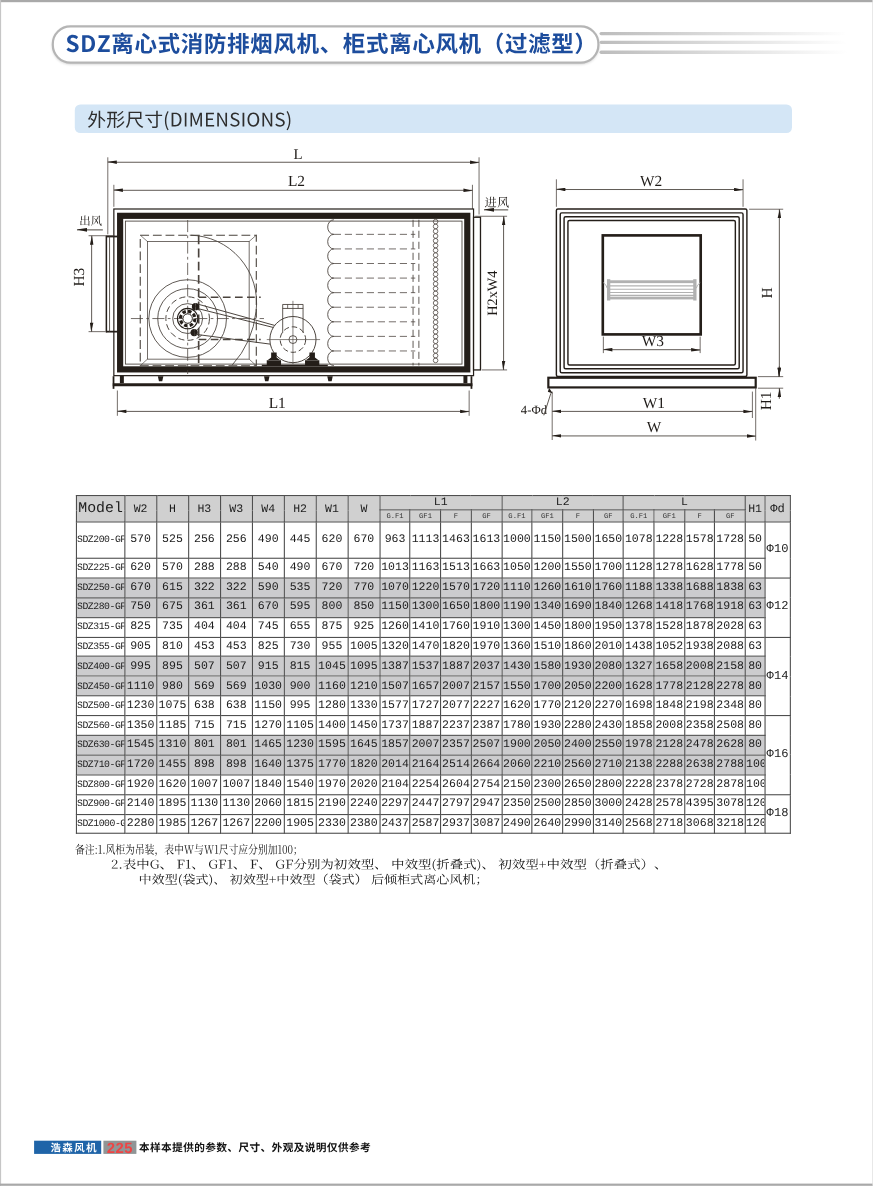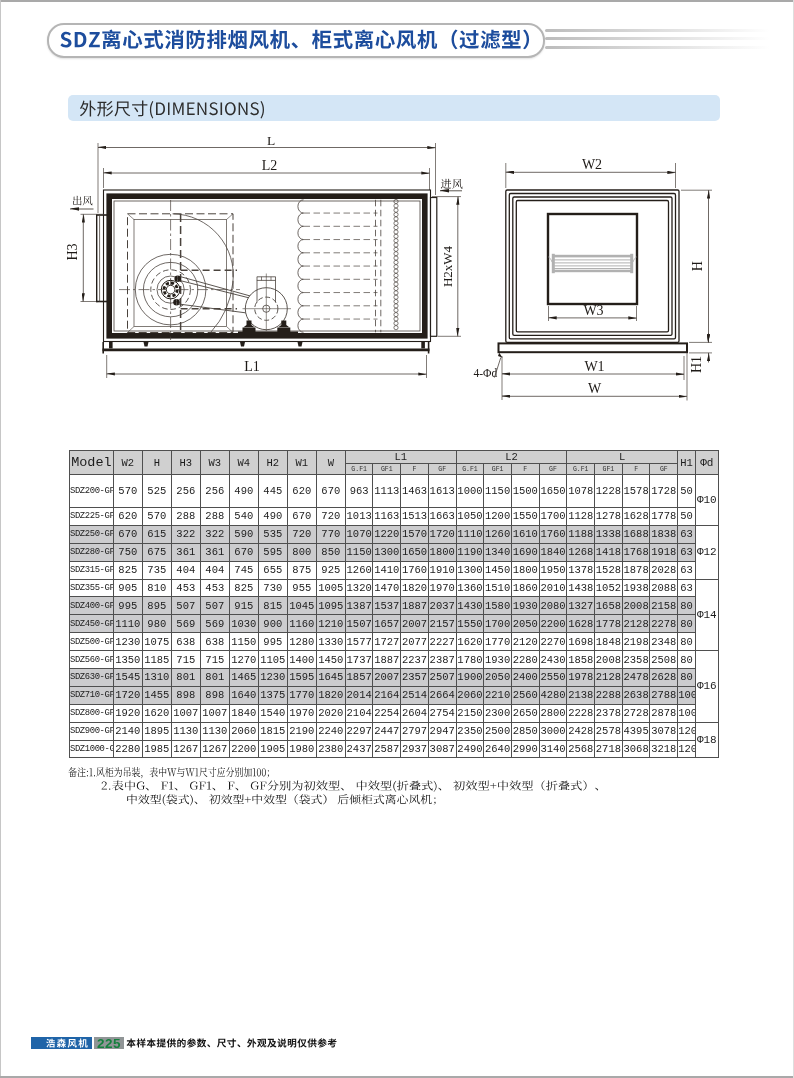--- a/index.html
+++ b/index.html
@@ -631,21 +631,21 @@
         <td>1375</td>
         <td>1770</td>
         <td>1820</td>
         <td>2014</td>
         <td>2164</td>
         <td>2514</td>
         <td>2664</td>
         <td>2060</td>
         <td>2210</td>
         <td>2560</td>
-        <td>4280</td>
+        <td>2710</td>
         <td>2138</td>
         <td>2288</td>
         <td>2638</td>
         <td>2788</td>
         <td>100</td>
       </tr>
       <tr style="height:17.9px">
         <td style="font-size:8.9px;letter-spacing:-0.4px">SDZ800-GF</td>
         <td>1920</td>
         <td>1620</td>
@@ -695,21 +695,21 @@
         <td rowspan="2" style="background:#fff;font-size:11px">Φ18</td>
       </tr>
       <tr style="height:17.9px">
         <td style="font-size:8.9px;letter-spacing:-0.4px">SDZ1000-GF</td>
         <td>2280</td>
         <td>1985</td>
         <td>1267</td>
         <td>1267</td>
         <td>2200</td>
         <td>1905</td>
-        <td>1980</td>
+        <td>2330</td>
         <td>2380</td>
         <td>2437</td>
         <td>2587</td>
         <td>2937</td>
         <td>3087</td>
         <td>2490</td>
         <td>2640</td>
         <td>2990</td>
         <td>3140</td>
         <td>2568</td>
@@ -718,21 +718,21 @@
         <td>3218</td>
         <td>120</td>
       </tr>
     </tbody>
   </table>
 
 <div style="position:absolute;left:31px;top:1037px;width:61px;height:12px;background:#1f64a8"></div>
 
 <div style="position:absolute;left:93.5px;top:1037px;width:30.5px;height:12px;background:#909596"></div>
 
-<div style="position:absolute;left:95px;top:1036px;width:28px;height:13px;color:#15803d;font-weight:bold;font-size:13.5px;text-align:center;letter-spacing:0.5px;font-family:'Liberation Sans',sans-serif">225</div>
+<div style="position:absolute;left:95px;top:1036px;width:28px;height:13px;color:#ef4444;font-weight:bold;font-size:13.5px;text-align:center;letter-spacing:0.5px;font-family:'Liberation Sans',sans-serif">225</div>
 <svg style="position:absolute;left:0;top:0;pointer-events:none" width="794" height="1078" viewBox="0 0 794 1078">
 
 <path fill="#1d4d9d" d="M65.9 47.5C69.4 47.5 71.5 45.4 71.5 42.9C71.5 40.7 70.3 39.5 68.4 38.8L66.4 38C65.1 37.4 64.1 37 64.1 35.9C64.1 34.9 64.9 34.3 66.2 34.3C67.5 34.3 68.5 34.8 69.5 35.6L71 33.7C69.8 32.5 68 31.7 66.2 31.7C63.2 31.7 61 33.7 61 36.1C61 38.3 62.5 39.6 64.1 40.2L66.1 41.1C67.4 41.6 68.4 42 68.4 43.1C68.4 44.2 67.5 44.9 66 44.9C64.6 44.9 63.2 44.2 62.1 43.2L60.4 45.3C61.8 46.7 63.9 47.5 65.9 47.5Z M74.7 47.2H79C83.5 47.2 86.4 44.7 86.4 39.5C86.4 34.4 83.5 32 78.9 32H74.7ZM77.7 44.7V34.4H78.7C81.5 34.4 83.3 35.8 83.3 39.5C83.3 43.2 81.5 44.7 78.7 44.7Z M88.9 47.2H99.8V44.7H92.6L99.7 33.8V32H89.6V34.6H96L88.9 45.4Z M109.5 30.2 110 31.4H102.3V33.5H113.9C113.3 34 112.5 34.4 111.6 34.9L108.6 33.6L107.7 34.7L109.9 35.7C109 36.1 108.1 36.4 107.2 36.7C107.6 37 108.2 37.6 108.4 38H106.8V34H104.5V39.8H110.1L109.6 40.9H103.1V49H105.5V43H108.3C108.1 43.3 107.9 43.6 107.8 43.7C107.3 44.4 106.9 44.8 106.5 44.9C106.7 45.5 107.1 46.7 107.3 47.2C107.8 46.9 108.7 46.7 114.5 46.1L115.1 47L116.7 45.8C116.2 45 115.3 43.9 114.5 43H117.4V46.9C117.4 47.1 117.3 47.2 117 47.2C116.6 47.2 115.2 47.3 114.2 47.2C114.5 47.7 114.9 48.5 115 49C116.7 49 117.9 49 118.7 48.8C119.6 48.5 119.8 48 119.8 46.9V40.9H112.2L112.8 39.8H118.5V34H116.1V38H108.5C109.5 37.6 110.6 37.1 111.6 36.5C112.8 37.1 113.9 37.6 114.6 38L115.6 36.7C115 36.4 114.2 36 113.3 35.6C114 35.1 114.8 34.7 115.4 34.2L114 33.5H120.5V31.4H112.5C112.3 30.8 111.9 30.1 111.7 29.6ZM112.6 43.6 113.3 44.4 109.6 44.8C110.1 44.2 110.5 43.6 110.9 43H113.5Z M128.2 35.7V45.2C128.2 47.8 129 48.6 131.6 48.6C132.2 48.6 134.5 48.6 135.1 48.6C137.6 48.6 138.3 47.4 138.6 43.5C137.9 43.3 136.8 42.9 136.3 42.5C136.1 45.7 135.9 46.3 134.9 46.3C134.4 46.3 132.4 46.3 132 46.3C131 46.3 130.8 46.2 130.8 45.2V35.7ZM124.5 36.8C124.3 39.6 123.7 42.7 122.9 44.9L125.4 45.9C126.1 43.6 126.6 40 126.9 37.3ZM137.3 37.1C138.4 39.6 139.4 42.8 139.8 44.9L142.3 43.9C141.8 41.7 140.8 38.6 139.6 36.2ZM128.9 31.8C130.8 33.1 133.4 35 134.5 36.3L136.3 34.4C135.1 33.1 132.5 31.3 130.6 30.1Z M154.4 29.9C154.4 31 154.4 32.2 154.4 33.3H144.3V35.7H154.6C155.1 43 156.6 49 160.1 49C162.1 49 162.9 48.1 163.3 44.2C162.6 43.9 161.7 43.3 161.1 42.8C161 45.4 160.8 46.5 160.3 46.5C158.8 46.5 157.6 41.7 157.1 35.7H162.7V33.3H160.8L162.2 32.1C161.6 31.4 160.4 30.4 159.5 29.8L157.9 31.1C158.7 31.7 159.7 32.6 160.3 33.3H157C157 32.2 157 31 157 29.9ZM144.3 46 145 48.5C147.6 47.9 151.3 47.2 154.6 46.4L154.5 44.2L150.6 44.9V40.4H153.9V38H145.1V40.4H148.2V45.4C146.7 45.6 145.4 45.8 144.3 46Z M181.5 30.2C181.1 31.5 180.3 33.1 179.7 34.2L181.9 35C182.5 34 183.3 32.5 183.9 31.1ZM171.3 31.3C172.1 32.5 172.9 34.1 173.2 35.1L175.4 34.1C175.1 33 174.2 31.5 173.4 30.4ZM165.8 31.7C167.1 32.4 168.7 33.4 169.4 34.2L170.9 32.3C170.1 31.5 168.5 30.6 167.3 30ZM164.9 37.1C166.2 37.8 167.8 38.9 168.6 39.7L170.1 37.7C169.2 37 167.6 36 166.3 35.4ZM165.4 47.4 167.6 48.9C168.7 46.9 169.9 44.5 170.8 42.3L169 40.8C167.9 43.2 166.4 45.8 165.4 47.4ZM174.4 41.4H180.6V42.9H174.4ZM174.4 39.3V37.8H180.6V39.3ZM176.3 29.8V35.5H172V49H174.4V45H180.6V46.3C180.6 46.6 180.5 46.7 180.2 46.7C179.9 46.7 178.8 46.7 177.9 46.7C178.2 47.3 178.5 48.3 178.6 49C180.2 49 181.2 49 182 48.6C182.8 48.2 183 47.5 183 46.4V35.5H178.8V29.8Z M193.3 33.1V35.4H195.9C195.8 40.7 195.5 44.8 191.1 47.1C191.6 47.5 192.3 48.4 192.6 49C196.2 47 197.5 43.9 198 40H201.4C201.3 44.2 201.1 45.9 200.7 46.4C200.5 46.6 200.3 46.7 200 46.7C199.6 46.7 198.7 46.6 197.8 46.5C198.2 47.2 198.5 48.3 198.6 49C199.6 49 200.6 49 201.2 48.9C201.9 48.8 202.4 48.6 202.9 48C203.5 47.2 203.7 44.8 203.9 38.8C203.9 38.5 203.9 37.8 203.9 37.8H198.2L198.4 35.4H205V33.1H199L200.7 32.6C200.5 31.8 200.1 30.6 199.7 29.7L197.5 30.2C197.8 31.1 198.1 32.3 198.3 33.1ZM186.8 30.7V49H189.1V32.9H191C190.6 34.3 190.1 36.2 189.7 37.5C190.9 38.9 191.2 40.2 191.2 41.2C191.2 41.8 191.1 42.2 190.8 42.4C190.7 42.5 190.5 42.5 190.2 42.5C190 42.5 189.7 42.5 189.3 42.5C189.7 43.1 189.8 44.1 189.9 44.7C190.3 44.7 190.9 44.7 191.2 44.7C191.7 44.6 192.1 44.5 192.5 44.2C193.1 43.7 193.4 42.9 193.4 41.5C193.4 40.3 193.2 38.9 191.8 37.3C192.5 35.6 193.2 33.3 193.7 31.5L192.1 30.6L191.7 30.7Z M209.6 29.8V33.7H207.3V36H209.6V39.6C208.6 39.9 207.7 40 207 40.2L207.4 42.6L209.6 42V46.3C209.6 46.6 209.5 46.7 209.2 46.7C209 46.7 208.2 46.7 207.5 46.6C207.8 47.3 208.1 48.2 208.2 48.8C209.5 48.8 210.4 48.8 211.1 48.4C211.7 48 211.9 47.4 211.9 46.3V41.4L214.1 40.8L213.8 38.6L211.9 39.1V36H213.8V33.7H211.9V29.8ZM214 41.7V44H217.1V49H219.4V30H217.1V33H214.4V35.2H217.1V37.4H214.5V39.5H217.1V41.7ZM220.8 30V49H223.2V44H226.3V41.8H223.2V39.5H225.9V37.4H223.2V35.2H226V33H223.2V30Z M228.8 34C228.8 35.7 228.5 37.9 228 39.2L229.7 39.9C230.2 38.3 230.5 36 230.5 34.2ZM233.3 37.7 234.5 38.2C234.9 37.4 235.3 36.4 235.7 35.3V44.9C235.1 44 233.7 42 233.1 41.2C233.2 40 233.3 38.8 233.3 37.7ZM235.7 30.7V33.8L234.2 33.2C234 34.2 233.7 35.6 233.3 36.7V30H231V37.1C231 40.6 230.7 44.4 228.2 47.3C228.7 47.7 229.5 48.5 229.8 49.1C231.2 47.6 232.1 45.9 232.6 44.1C233.2 45.1 233.8 46.3 234.2 47.1L235.7 45.6V49.1H237.9V47.9H244.3V48.9H246.6V30.7ZM240.1 33.4V36V36.3H238.3V38.3H240C239.8 40.1 239.3 42 237.9 43.6V32.9H244.3V43.4C243.7 42.1 242.8 40.4 241.9 39L242 38.3H243.9V36.3H242V36V33.4ZM237.9 45.7V44.1C238.3 44.5 238.8 44.9 239.1 45.3C240.2 44.2 240.9 42.9 241.3 41.6C242 42.9 242.6 44.2 242.9 45.1L244.3 44.2V45.7Z M251.5 30.5V36.3C251.5 39.6 251.3 44.3 249.1 47.5C249.6 47.8 250.7 48.6 251.1 49.1C253.6 45.6 254 39.9 254 36.3V32.9H263.3C263.3 43.6 263.4 48.8 266.6 48.8C268 48.8 268.5 47.7 268.7 45.1C268.2 44.6 267.6 43.8 267.2 43.2C267.2 44.8 267 46.2 266.8 46.2C265.7 46.2 265.7 40.8 265.8 30.5ZM260.5 34C260.1 35.4 259.5 36.7 258.8 38C257.9 36.8 257.1 35.7 256.2 34.7L254.2 35.8C255.3 37.1 256.5 38.7 257.6 40.2C256.3 42.1 255 43.7 253.5 44.8C254 45.2 254.8 46.1 255.2 46.7C256.6 45.5 257.9 44 259 42.3C259.9 43.8 260.7 45.1 261.2 46.2L263.4 44.9C262.7 43.5 261.6 41.8 260.3 40C261.2 38.4 262 36.5 262.6 34.6Z M279.5 31V37.6C279.5 40.7 279.3 44.7 276.6 47.4C277.1 47.7 278.1 48.6 278.5 49C281.5 46 281.9 41.1 281.9 37.6V33.3H284.5V45.6C284.5 47.4 284.7 47.9 285 48.3C285.4 48.6 286 48.8 286.5 48.8C286.8 48.8 287.3 48.8 287.6 48.8C288.1 48.8 288.6 48.7 288.9 48.5C289.2 48.2 289.5 47.8 289.6 47.2C289.7 46.6 289.8 45.1 289.8 44C289.2 43.8 288.5 43.4 288 43C288 44.3 288 45.3 288 45.7C287.9 46.2 287.9 46.3 287.8 46.4C287.8 46.5 287.7 46.6 287.6 46.6C287.5 46.6 287.3 46.6 287.2 46.6C287.1 46.6 287.1 46.5 287 46.4C286.9 46.4 286.9 46.1 286.9 45.5V31ZM273.5 29.8V34H270.5V36.3H273.2C272.5 38.8 271.3 41.6 270 43.2C270.3 43.8 270.9 44.8 271.1 45.5C272 44.4 272.8 42.7 273.5 40.8V49H275.9V40.4C276.5 41.4 277 42.3 277.4 43L278.8 41C278.4 40.5 276.6 38.3 275.9 37.6V36.3H278.5V34H275.9V29.8Z M295.8 48.6 298 46.7C297 45.5 295 43.4 293.5 42.2L291.4 44.1C292.8 45.3 294.6 47.1 295.8 48.6Z M315.1 29.8V33.6H312.5V35.9H314.8C314.2 38.4 313.1 41.3 312 42.9C312.3 43.6 312.9 44.7 313.1 45.4C313.9 44.2 314.5 42.5 315.1 40.7V49H317.4V39.6C317.9 40.5 318.3 41.3 318.5 41.9L319.9 40.2C319.6 39.7 318.1 37.5 317.4 36.7V35.9H319.6V33.6H317.4V29.8ZM322.8 37.7H327.8V40.9H322.8ZM331 30.7H320.3V48.3H331.4V45.9H322.8V43.2H330.1V35.4H322.8V33.1H331Z M343.8 29.9C343.8 31 343.8 32.2 343.9 33.3H333.7V35.7H344C344.5 43 346 49 349.6 49C351.5 49 352.4 48.1 352.7 44.2C352 43.9 351.1 43.3 350.6 42.8C350.5 45.4 350.2 46.5 349.8 46.5C348.3 46.5 347 41.7 346.6 35.7H352.2V33.3H350.2L351.7 32.1C351.1 31.4 349.9 30.4 349 29.8L347.3 31.1C348.2 31.7 349.2 32.6 349.7 33.3H346.5C346.5 32.2 346.5 31 346.5 29.9ZM333.7 46 334.4 48.5C337.1 47.9 340.7 47.2 344.1 46.4L343.9 44.2L340.1 44.9V40.4H343.4V38H334.5V40.4H337.6V45.4C336.1 45.6 334.8 45.8 333.7 46Z M362.1 30.2 362.6 31.4H354.9V33.5H366.5C365.9 34 365.1 34.4 364.2 34.9L361.2 33.6L360.3 34.7L362.5 35.7C361.6 36.1 360.7 36.4 359.8 36.7C360.2 37 360.8 37.6 361 38H359.4V34H357.1V39.8H362.7L362.2 40.9H355.7V49H358.1V43H360.9C360.7 43.3 360.5 43.6 360.4 43.7C359.9 44.4 359.5 44.8 359.1 44.9C359.3 45.5 359.7 46.7 359.9 47.2C360.4 46.9 361.3 46.7 367.1 46.1L367.7 47L369.3 45.8C368.8 45 367.9 43.9 367.1 43H370V46.9C370 47.1 369.9 47.2 369.6 47.2C369.2 47.2 367.8 47.3 366.8 47.2C367.1 47.7 367.5 48.5 367.6 49C369.3 49 370.5 49 371.3 48.8C372.2 48.5 372.4 48 372.4 46.9V40.9H364.8L365.4 39.8H371.2V34H368.7V38H361.1C362.1 37.6 363.2 37.1 364.2 36.5C365.4 37.1 366.5 37.6 367.2 38L368.2 36.7C367.6 36.4 366.8 36 365.9 35.6C366.6 35.1 367.4 34.7 368 34.2L366.6 33.5H373.1V31.4H365.1C364.9 30.8 364.5 30.1 364.3 29.6ZM365.2 43.6 365.9 44.4 362.2 44.8C362.7 44.2 363.1 43.6 363.5 43H366.1Z M380.8 35.7V45.2C380.8 47.8 381.6 48.6 384.2 48.6C384.8 48.6 387.1 48.6 387.7 48.6C390.2 48.6 390.9 47.4 391.2 43.5C390.5 43.3 389.4 42.9 388.9 42.5C388.7 45.7 388.5 46.3 387.5 46.3C387 46.3 385 46.3 384.6 46.3C383.6 46.3 383.4 46.2 383.4 45.2V35.7ZM377.1 36.8C376.9 39.6 376.3 42.7 375.5 44.9L378 45.9C378.7 43.6 379.2 40 379.5 37.3ZM389.9 37.1C391 39.6 392 42.8 392.4 44.9L394.9 43.9C394.4 41.7 393.4 38.6 392.2 36.2ZM381.5 31.8C383.4 33.1 386 35 387.1 36.3L388.9 34.4C387.7 33.1 385.1 31.3 383.2 30.1Z M398.8 30.5V36.3C398.8 39.6 398.7 44.3 396.4 47.5C397 47.8 398.1 48.6 398.5 49.1C401 45.6 401.4 39.9 401.4 36.3V32.9H410.7C410.7 43.6 410.7 48.8 414 48.8C415.3 48.8 415.8 47.7 416 45.1C415.6 44.6 415 43.8 414.5 43.2C414.5 44.8 414.4 46.2 414.2 46.2C413 46.2 413 40.8 413.1 30.5ZM407.8 34C407.4 35.4 406.8 36.7 406.2 38C405.3 36.8 404.4 35.7 403.6 34.7L401.6 35.8C402.7 37.1 403.8 38.7 404.9 40.2C403.7 42.1 402.3 43.7 400.8 44.8C401.4 45.2 402.2 46.1 402.6 46.7C403.9 45.5 405.2 44 406.3 42.3C407.2 43.8 408 45.1 408.5 46.2L410.7 44.9C410.1 43.5 408.9 41.8 407.7 40C408.6 38.4 409.4 36.5 410 34.6Z M426.9 31V37.6C426.9 40.7 426.7 44.7 423.9 47.4C424.5 47.7 425.4 48.6 425.8 49C428.8 46 429.3 41.1 429.3 37.6V33.3H431.8V45.6C431.8 47.4 432 47.9 432.4 48.3C432.7 48.6 433.3 48.8 433.8 48.8C434.2 48.8 434.6 48.8 435 48.8C435.4 48.8 435.9 48.7 436.2 48.5C436.6 48.2 436.8 47.8 436.9 47.2C437 46.6 437.1 45.1 437.1 44C436.6 43.8 435.9 43.4 435.4 43C435.4 44.3 435.3 45.3 435.3 45.7C435.3 46.2 435.3 46.3 435.2 46.4C435.1 46.5 435 46.6 434.9 46.6C434.8 46.6 434.7 46.6 434.6 46.6C434.5 46.6 434.4 46.5 434.3 46.4C434.3 46.4 434.3 46.1 434.3 45.5V31ZM420.9 29.8V34H417.8V36.3H420.5C419.9 38.8 418.7 41.6 417.3 43.2C417.7 43.8 418.2 44.8 418.5 45.5C419.4 44.4 420.2 42.7 420.9 40.8V49H423.2V40.4C423.8 41.4 424.4 42.3 424.7 43L426.1 41C425.7 40.5 423.9 38.3 423.2 37.6V36.3H425.9V34H423.2V29.8Z M451.5 39.4C451.5 43.8 453.4 47.1 455.6 49.2L457.5 48.4C455.5 46.2 453.9 43.3 453.9 39.4C453.9 35.5 455.5 32.6 457.5 30.4L455.6 29.6C453.4 31.7 451.5 35 451.5 39.4Z M460.2 31.7C461.3 32.8 462.6 34.3 463.1 35.3L465.2 33.9C464.6 32.9 463.2 31.4 462.1 30.4ZM466.4 37.6C467.4 38.9 468.7 40.7 469.2 41.8L471.3 40.5C470.7 39.4 469.4 37.7 468.4 36.5ZM464.7 37.4H459.9V39.7H462.3V44.2C461.4 44.6 460.4 45.4 459.4 46.4L461.1 48.9C461.9 47.7 462.7 46.3 463.3 46.3C463.8 46.3 464.5 47 465.5 47.5C467 48.3 468.8 48.5 471.4 48.5C473.5 48.5 476.8 48.4 478.2 48.3C478.3 47.6 478.7 46.3 479 45.6C476.9 45.9 473.6 46.1 471.5 46.1C469.2 46.1 467.3 46 465.9 45.2C465.4 44.9 465 44.7 464.7 44.5ZM473.5 29.9V33.3H465.9V35.6H473.5V42.4C473.5 42.7 473.3 42.8 472.9 42.8C472.5 42.9 471 42.9 469.7 42.8C470 43.5 470.4 44.6 470.5 45.3C472.4 45.3 473.9 45.2 474.8 44.8C475.7 44.5 476 43.8 476 42.4V35.6H478.5V33.3H476V29.9Z M491 43V46.4C491 48.1 491.4 48.6 493.4 48.6C493.7 48.6 495.3 48.6 495.7 48.6C497.2 48.6 497.7 48 497.8 45.6C497.3 45.5 496.6 45.2 496.2 44.9C496.1 46.7 496 47 495.5 47C495.1 47 493.9 47 493.6 47C493 47 492.9 47 492.9 46.4V43ZM489.1 43C488.9 44.4 488.4 46.2 487.8 47.3L489.4 47.9C490 46.8 490.4 44.9 490.7 43.5ZM492.9 42.3C493.7 43.3 494.6 44.7 494.9 45.6L496.4 44.7C496 43.8 495.1 42.5 494.3 41.5ZM496.4 42.9C497.3 44.4 498.3 46.4 498.6 47.7L500.2 46.9C499.8 45.6 498.8 43.7 497.8 42.3ZM481.5 31.9C482.6 32.6 484 33.8 484.7 34.5L486.2 32.9C485.5 32.2 484.1 31.1 483 30.4ZM480.6 37.1C481.7 37.8 483.1 38.9 483.8 39.6L485.3 37.9C484.6 37.2 483.1 36.3 482 35.6ZM481 47.1 483.1 48.3C484 46.4 485 44 485.7 41.9L483.9 40.6C483 42.9 481.8 45.5 481 47.1ZM486.4 33.5V37.9C486.4 40.8 486.2 44.8 484.5 47.7C484.9 47.9 485.9 48.8 486.2 49.2C488.2 46.1 488.6 41.1 488.6 37.9V35.4H490.7V36.9L489.1 37L489.2 38.7L490.7 38.6V38.8C490.7 40.7 491.2 41.2 493.5 41.2C494 41.2 496.1 41.2 496.6 41.2C498.2 41.2 498.8 40.7 499.1 38.8C498.5 38.7 497.6 38.4 497.2 38.1C497.1 39.2 497 39.4 496.3 39.4C495.9 39.4 494.2 39.4 493.8 39.4C492.9 39.4 492.8 39.3 492.8 38.8V38.4L496.5 38.1L496.4 36.4L492.8 36.7V35.4H497.5C497.3 36 497.1 36.6 497 37L498.7 37.4C499.2 36.5 499.6 35.1 500 33.8L498.5 33.5L498.2 33.5H493.6V32.7H498.9V30.9H493.6V29.8H491.3V33.5Z M513.6 31V37.9H515.9V31ZM517.4 30V38.8C517.4 39 517.3 39.1 517 39.1C516.7 39.1 515.7 39.1 514.7 39.1C515.1 39.7 515.4 40.6 515.5 41.3C516.9 41.3 518 41.2 518.7 40.9C519.5 40.5 519.7 39.9 519.7 38.8V30ZM508.6 32.7V34.8H506.8V32.7ZM504.1 42.2V44.5H510.1V46.1H502V48.4H520.6V46.1H512.6V44.5H518.5V42.2H512.6V40.6H510.9V37H512.8V34.8H510.9V32.7H512.3V30.5H502.9V32.7H504.6V34.8H502.2V37H504.3C504 38 503.3 39 501.8 39.8C502.2 40.1 503.1 41 503.4 41.5C505.5 40.4 506.3 38.7 506.7 37H508.6V40.9H510.1V42.2Z M529.1 39.4C529.1 35 527.2 31.7 525 29.6L523.1 30.4C525.1 32.6 526.7 35.5 526.7 39.4C526.7 43.3 525.1 46.2 523.1 48.4L525 49.2C527.2 47.1 529.1 43.8 529.1 39.4Z"></path>
 
 <path fill="#2e2e2e" d="M83.3 100.6C82.6 103.6 81.5 106.5 80 108.2C80.3 108.4 80.8 108.8 81.1 109C82 107.9 82.8 106.3 83.5 104.5H86.8C86.5 106.3 86 107.9 85.4 109.2C84.7 108.6 83.7 107.9 82.9 107.3L82.1 108.2C83 108.8 84.1 109.7 84.9 110.3C83.6 112.6 82 114.1 79.9 115.2C80.3 115.4 80.8 115.9 81 116.2C84.7 114.2 87.4 110.2 88.3 103.5L87.4 103.2L87.1 103.3H83.9C84.1 102.5 84.3 101.7 84.5 100.9ZM89.7 100.6V116.4H91.1V107C92.4 108.2 94 109.6 94.8 110.6L95.8 109.7C94.9 108.6 93 107 91.5 105.8L91.1 106.2V100.6Z M111.1 100.9C110 102.3 108.1 103.7 106.4 104.6C106.7 104.8 107.1 105.2 107.3 105.5C109.1 104.5 111 103 112.3 101.4ZM111.6 105.6C110.4 107.1 108.3 108.7 106.6 109.5C106.9 109.8 107.3 110.2 107.5 110.5C109.3 109.4 111.4 107.8 112.7 106.1ZM112 110.2C110.7 112.4 108.2 114.3 105.7 115.3C106 115.6 106.4 116 106.6 116.4C109.3 115.1 111.7 113.1 113.2 110.7ZM103.5 102.9V107.3H100.8V102.9ZM97.3 107.3V108.5H99.5C99.5 111.1 99.1 113.6 97.2 115.6C97.5 115.8 98 116.2 98.2 116.5C100.2 114.2 100.7 111.4 100.7 108.5H103.5V116.4H104.8V108.5H106.6V107.3H104.8V102.9H106.4V101.7H97.6V102.9H99.5V107.3Z M116.9 101.5V106.3C116.9 109.1 116.7 112.9 114.5 115.5C114.8 115.7 115.3 116.2 115.5 116.4C117.5 114.2 118.1 110.9 118.3 108.2H122.7C123.8 112.2 125.8 115 129.4 116.3C129.6 116 130 115.4 130.3 115.2C127 114.1 125 111.6 124 108.2H128.6V101.5ZM118.3 102.7H127.3V106.9H118.3V106.3Z M134.1 107.9C135.3 109.2 136.7 111.1 137.2 112.3L138.3 111.5C137.8 110.3 136.4 108.5 135.1 107.3ZM142 100.6V104.3H132.1V105.5H142V114.5C142 114.9 141.9 115 141.5 115C141 115 139.5 115 138 115C138.2 115.4 138.5 116 138.5 116.4C140.4 116.4 141.7 116.4 142.4 116.1C143.1 115.9 143.4 115.5 143.4 114.5V105.5H147.4V104.3H143.4V100.6Z"></path>
 
 <path fill="#2e2e2e" d="M152.4 118.4 153.3 117.9C151.9 115.5 151.2 112.6 151.2 109.7C151.2 106.8 151.9 103.9 153.3 101.5L152.4 101C150.8 103.6 149.9 106.3 149.9 109.7C149.9 113.1 150.8 115.8 152.4 118.4Z M156 115H159.2C163 115 165 112.7 165 108.7C165 104.7 163 102.5 159.1 102.5H156ZM157.6 113.7V103.7H159C162 103.7 163.4 105.5 163.4 108.7C163.4 111.9 162 113.7 159 113.7Z M168 115H169.5V102.5H168Z M173.2 115H174.6V108.1C174.6 107 174.5 105.5 174.4 104.4H174.5L175.5 107.2L177.9 113.7H178.9L181.3 107.2L182.3 104.4H182.3C182.3 105.5 182.1 107 182.1 108.1V115H183.6V102.5H181.7L179.3 109.2C179 110 178.8 110.9 178.4 111.8H178.4C178.1 110.9 177.8 110 177.5 109.2L175.1 102.5H173.2Z M187.3 115H194.7V113.6H188.8V109.1H193.6V107.7H188.8V103.8H194.5V102.5H187.3Z M197.5 115H199V108.4C199 107.1 198.9 105.8 198.8 104.5H198.9L200.3 107.1L204.8 115H206.4V102.5H204.9V109C204.9 110.3 205.1 111.7 205.2 112.9H205.1L203.7 110.4L199.1 102.5H197.5Z M213.6 115.2C216.2 115.2 217.8 113.6 217.8 111.7C217.8 109.8 216.7 108.9 215.2 108.3L213.5 107.5C212.5 107.1 211.4 106.7 211.4 105.4C211.4 104.3 212.3 103.6 213.7 103.6C214.9 103.6 215.8 104.1 216.6 104.8L217.4 103.8C216.5 102.9 215.2 102.2 213.7 102.2C211.5 102.2 209.8 103.6 209.8 105.6C209.8 107.4 211.2 108.3 212.3 108.8L214.1 109.6C215.3 110.1 216.2 110.5 216.2 111.8C216.2 113 215.2 113.8 213.6 113.8C212.3 113.8 211 113.2 210.1 112.3L209.2 113.4C210.3 114.5 211.8 115.2 213.6 115.2Z M220.5 115H222.1V102.5H220.5Z M230.3 115.2C233.5 115.2 235.7 112.7 235.7 108.7C235.7 104.7 233.5 102.2 230.3 102.2C227.2 102.2 225 104.7 225 108.7C225 112.7 227.2 115.2 230.3 115.2ZM230.3 113.8C228.1 113.8 226.6 111.8 226.6 108.7C226.6 105.6 228.1 103.6 230.3 103.6C232.6 103.6 234 105.6 234 108.7C234 111.8 232.6 113.8 230.3 113.8Z M238.6 115H240.1V108.4C240.1 107.1 240 105.8 239.9 104.5H240L241.3 107.1L245.9 115H247.5V102.5H246V109C246 110.3 246.1 111.7 246.2 112.9H246.1L244.8 110.4L240.2 102.5H238.6Z M254.6 115.2C257.2 115.2 258.9 113.6 258.9 111.7C258.9 109.8 257.8 108.9 256.3 108.3L254.5 107.5C253.5 107.1 252.4 106.7 252.4 105.4C252.4 104.3 253.4 103.6 254.8 103.6C255.9 103.6 256.9 104.1 257.6 104.8L258.5 103.8C257.6 102.9 256.3 102.2 254.8 102.2C252.5 102.2 250.8 103.6 250.8 105.6C250.8 107.4 252.2 108.3 253.4 108.8L255.2 109.6C256.4 110.1 257.3 110.5 257.3 111.8C257.3 113 256.3 113.8 254.6 113.8C253.3 113.8 252.1 113.2 251.2 112.3L250.2 113.4C251.3 114.5 252.8 115.2 254.6 115.2Z M261.5 118.4C263.1 115.8 264 113.1 264 109.7C264 106.3 263.1 103.6 261.5 101L260.5 101.5C262 103.9 262.7 106.8 262.7 109.7C262.7 112.6 262 115.5 260.5 117.9Z"></path>
 
 <path fill="#1e1a17" d="M81.6 201.1 80.5 201V204.1H77.5V200.1H80V200.6H80.1C80.4 200.6 80.7 200.5 80.7 200.4V197.1C80.9 197.1 81 197 81 196.9L80 196.8V199.8H77.5V196.2C77.8 196.2 77.8 196.1 77.9 196L76.8 195.8V199.8H74.4V197.1C74.7 197.1 74.8 197 74.8 196.8L73.7 196.7V199.7C73.6 199.8 73.5 199.9 73.4 199.9L74.2 200.5L74.5 200.1H76.8V204.1H73.9V201.3C74.2 201.2 74.3 201.1 74.3 201L73.2 200.9V204C73.1 204.1 73 204.2 72.9 204.3L73.7 204.8L74 204.4H80.5V205.2H80.6C80.9 205.2 81.2 205.1 81.2 205V201.3C81.4 201.3 81.5 201.2 81.6 201.1Z M89.5 197.9 88.5 197.6C88.2 198.4 87.9 199.2 87.5 200C87 199.4 86.4 198.8 85.6 198.1L85.4 198.2C86 198.9 86.6 199.7 87.2 200.6C86.5 201.9 85.6 203.1 84.7 203.9L84.8 204.1C85.8 203.3 86.8 202.3 87.6 201.1C88.1 201.9 88.5 202.7 88.7 203.3C89.4 203.9 89.7 202.6 87.9 200.5C88.4 199.7 88.7 199 89 198.1C89.3 198.1 89.4 198 89.5 197.9ZM84.1 196.3V200.1C84.1 202.1 84 203.9 82.8 205.2L82.9 205.4C84.7 204 84.8 202 84.8 200.1V196.7H89.9C89.9 200.1 89.9 203.8 91.4 204.9C91.7 205.2 92.1 205.4 92.4 205.2C92.5 205.1 92.5 204.8 92.2 204.5L92.4 202.8L92.2 202.8C92.2 203.2 92.1 203.6 91.9 204C91.9 204.1 91.8 204.2 91.7 204.1C90.6 203.2 90.5 199.4 90.6 196.9C90.9 196.8 91 196.8 91.1 196.7L90.2 195.9L89.8 196.4H84.9L84.1 196.1Z"></path>
 

